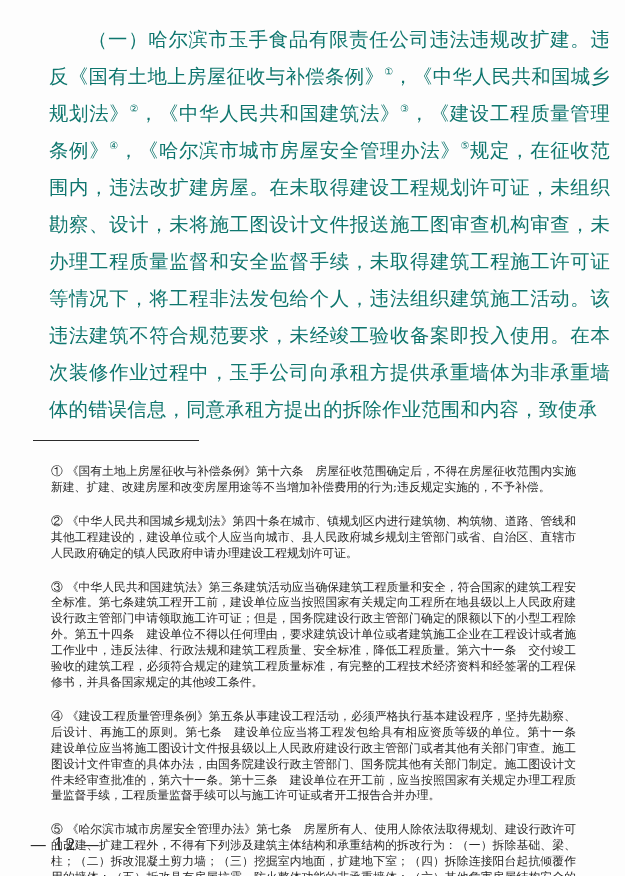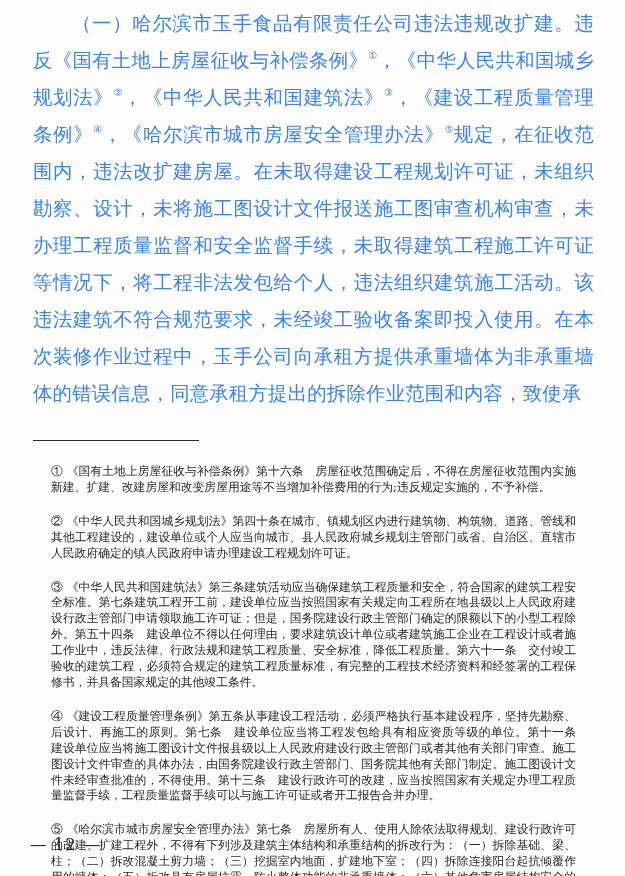--- a/index.html
+++ b/index.html
@@ -14,28 +14,28 @@
     background: #fdfdfd;
     overflow: hidden;
     font-family: "DejaVu Serif", "Liberation Serif", serif;
     color: #1f1f1f;
   }
   .main-text {
     position: absolute;
     left: 33px;
     width: 561px;
     top: 5px;
-    margin: 0;
+    margin: 16px;
     font-size: 19.4px;
     line-height: 37px;
     text-align: justify;
     text-justify: inter-ideograph;
     text-indent: 39px;
     letter-spacing: 0.2px;
-    color: #3b82f6;
+    color: #0f766e;
   }
   .sup {
     font-size: 10px;
     vertical-align: 8px;
     line-height: 0;
     letter-spacing: 0;
   }
   .footnote-rule {
     position: absolute;
     left: 33px;
@@ -74,19 +74,19 @@
 <div class="page">
 
   <p class="main-text"><span>（一）哈尔滨市玉手食品有限责任公司违法违规改扩建。违反《国有土地上房屋征收与补偿条例》</span><span class="sup">①</span><span>，《中华人民共和国城乡规划法》</span><span class="sup">②</span><span>，《中华人民共和国建筑法》</span><span class="sup">③</span><span>，《建设工程质量管理条例》</span><span class="sup">④</span><span>，《哈尔滨市城市房屋安全管理办法》</span><span class="sup">⑤</span><span>规定，在征收范围内，违法改扩建房屋。在未取得建设工程规划许可证，未组织勘察、设计，未将施工图设计文件报送施工图审查机构审查，未办理工程质量监督和安全监督手续，未取得建筑工程施工许可证等情况下，将工程非法发包给个人，违法组织建筑施工活动。该违法建筑不符合规范要求，未经竣工验收备案即投入使用。在本次装修作业过程中，玉手公司向承租方提供承重墙体为非承重墙体的错误信息，同意承租方提出的拆除作业范围和内容，致使承</span></p>
 
   <div class="footnote-rule"></div>
 
   <div class="footnotes">
       <p class="fn">① 《国有土地上房屋征收与补偿条例》第十六条　房屋征收范围确定后，不得在房屋征收范围内实施新建、扩建、改建房屋和改变房屋用途等不当增加补偿费用的行为;违反规定实施的，不予补偿。</p>
       <p class="fn">② 《中华人民共和国城乡规划法》第四十条在城市、镇规划区内进行建筑物、构筑物、道路、管线和其他工程建设的，建设单位或个人应当向城市、县人民政府城乡规划主管部门或省、自治区、直辖市人民政府确定的镇人民政府申请办理建设工程规划许可证。</p>
       <p class="fn">③ 《中华人民共和国建筑法》第三条建筑活动应当确保建筑工程质量和安全，符合国家的建筑工程安全标准。第七条建筑工程开工前，建设单位应当按照国家有关规定向工程所在地县级以上人民政府建设行政主管部门申请领取施工许可证；但是，国务院建设行政主管部门确定的限额以下的小型工程除外。第五十四条　建设单位不得以任何理由，要求建筑设计单位或者建筑施工企业在工程设计或者施工作业中，违反法律、行政法规和建筑工程质量、安全标准，降低工程质量。第六十一条　交付竣工验收的建筑工程，必须符合规定的建筑工程质量标准，有完整的工程技术经济资料和经签署的工程保修书，并具备国家规定的其他竣工条件。</p>
-      <p class="fn">④ 《建设工程质量管理条例》第五条从事建设工程活动，必须严格执行基本建设程序，坚持先勘察、后设计、再施工的原则。第七条　建设单位应当将工程发包给具有相应资质等级的单位。第十一条　建设单位应当将施工图设计文件报县级以上人民政府建设行政主管部门或者其他有关部门审查。施工图设计文件审查的具体办法，由国务院建设行政主管部门、国务院其他有关部门制定。施工图设计文件未经审查批准的，不得使用。第十三条　建设行政许可的改建，应当按照国家有关规定办理工程质量监督手续，工程质量监督手续可以与施工许可证或者开工报告合并办理。</p>
+      <p class="fn">④ 《建设工程质量管理条例》第五条从事建设工程活动，必须严格执行基本建设程序，坚持先勘察、后设计、再施工的原则。第七条　建设单位应当将工程发包给具有相应资质等级的单位。第十一条　建设单位应当将施工图设计文件报县级以上人民政府建设行政主管部门或者其他有关部门审查。施工图设计文件审查的具体办法，由国务院建设行政主管部门、国务院其他有关部门制定。施工图设计文件未经审查批准的，第六十一条。第十三条　建设单位在开工前，应当按照国家有关规定办理工程质量监督手续，工程质量监督手续可以与施工许可证或者开工报告合并办理。</p>
       <p class="fn">⑤ 《哈尔滨市城市房屋安全管理办法》第七条　房屋所有人、使用人除依法取得规划、建设行政许可的改建、扩建工程外，不得有下列涉及建筑主体结构和承重结构的拆改行为：（一）拆除基础、梁、柱；（二）拆改混凝土剪力墙；（三）挖掘室内地面，扩建地下室；（四）拆除连接阳台起抗倾覆作用的墙体；（五）拆改具有房屋抗震、防火整体功能的非承重墙体；（六）其他危害房屋结构安全的行为。本办法所称建筑主体结构，是指房屋实体的结构构造，包括屋盖、楼盖、梁、柱、支撑、墙体、连接点和基础等。本办法所称房屋承重结构，是指直接将房屋自重与各种外加作用力系统地传递给基础地基的主要结构构件和其他连接节点，包括承重墙体、立杆、柱、框架柱、支墩、楼板、梁、屋架、悬索等。第八条　除本办法第七条一款规定外，对房屋的其他主体结构和承重结构进行拆改，属公有房屋的，应当依照《黑龙江省城镇公有房产管理条例》的规定，到市房产行政主管部门办理房屋拆改审批手续；属非公有房屋的，应当到市房产行政主管部门办理房屋拆改备案手续。</p>
     </div>
 
   <div class="page-number">— 12 —</div>
 
 </div>
 
 </body></html>

